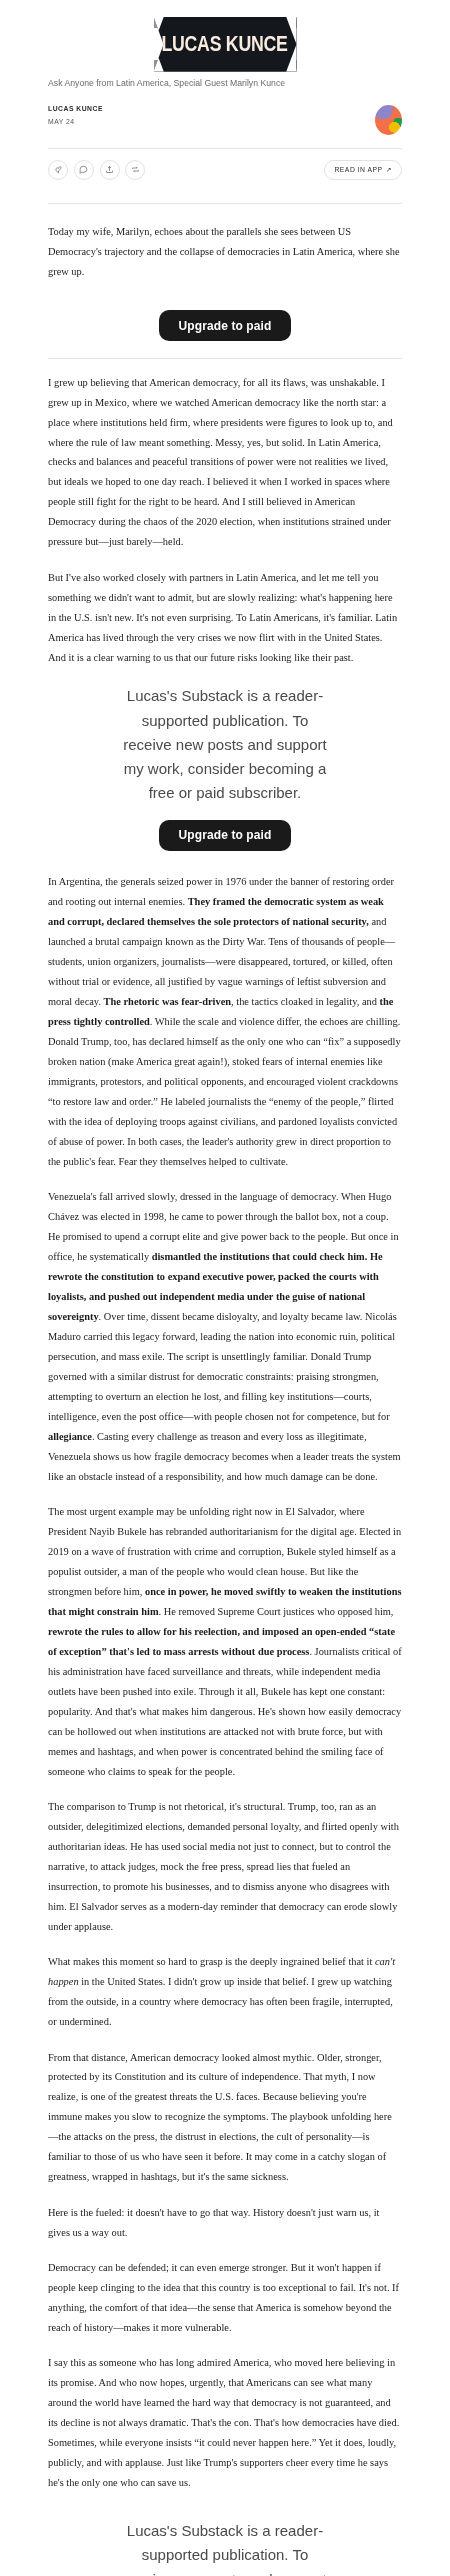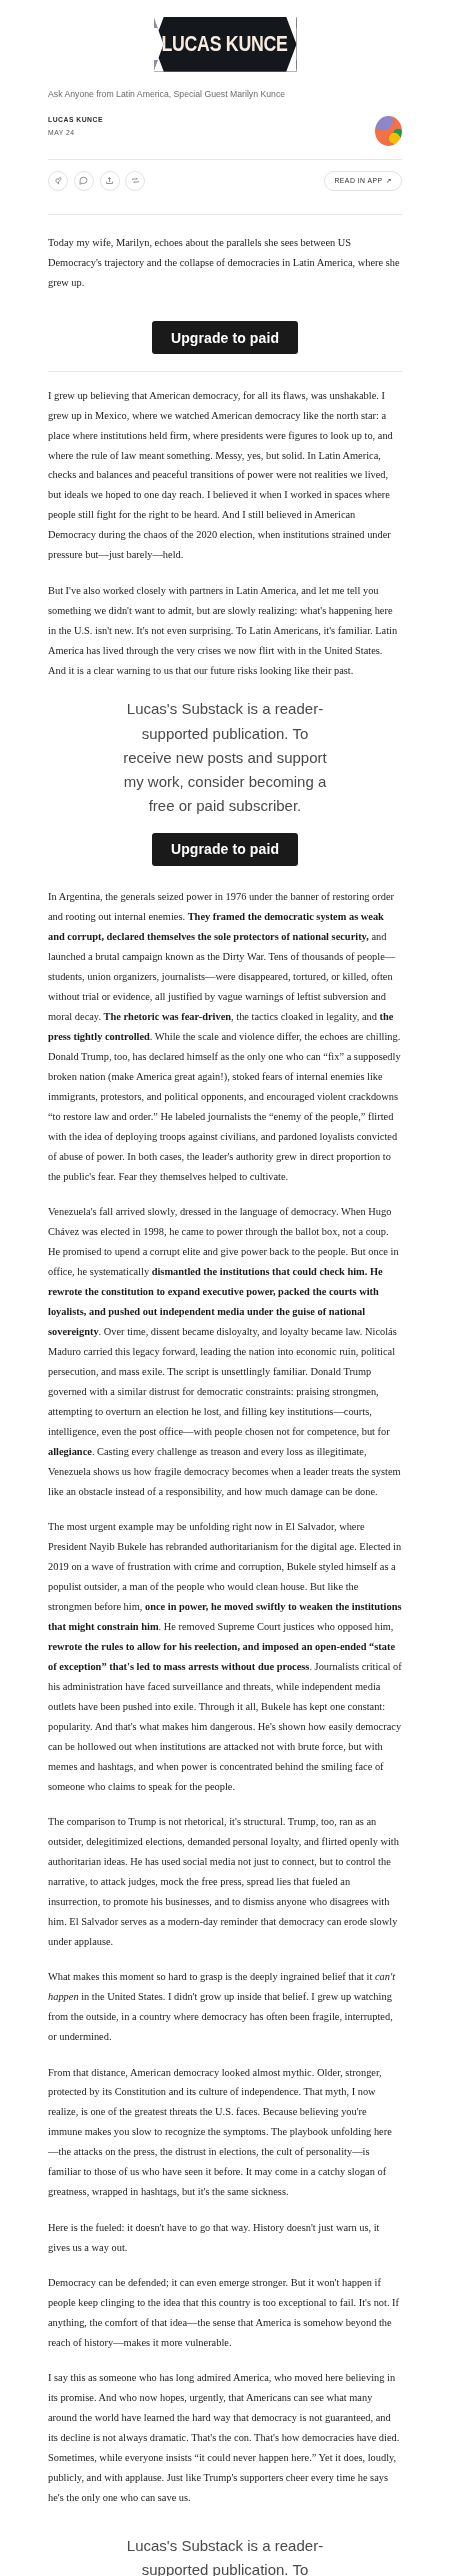--- a/index.html
+++ b/index.html
@@ -79,21 +79,21 @@
     line-height: 1.22;
     font-weight: bold;
     color: #141414;
     letter-spacing: -0.1px;
     margin-top: 20.6px;
   }
   .post-sub {
     font-family: "Liberation Sans", sans-serif;
     font-size: 8.7px;
     color: #6b6b6b;
-    margin-top: 12px;
+    margin-top: 1px;
     line-height: 1.4;
   }
 
   .byline-row {
     display: flex; align-items: flex-start; justify-content: space-between;
     margin-top: 16.7px;
   }
   .byline-name {
     font-family: "Liberation Sans", sans-serif;
     font-size: 6.8px;
@@ -168,24 +168,24 @@
     line-height: 1.62;
     color: #4a4a4a;
     max-width: 212px;
     margin: 0 auto;
   }
   .btn-dark {
     display: inline-block;
     background: #1a1a1a;
     color: #fff;
     font-family: "Liberation Sans", sans-serif;
-    font-size: 14px;
+    font-size: 12px;
     font-weight: bold;
     border: none;
-    border-radius: 3px;
+    border-radius: 10px;
     padding: 8.4px 19.3px;
     margin-top: 14px;
     letter-spacing: 0.1px;
   }
   .cta-standalone { text-align:center; padding: 14px 0 0 0; }
   .divider-full { border: none; border-top: 0.6px solid #e6e6e6; margin: 16.7px 0 0 0; }
 </style>
 </head>
 <body>
 

